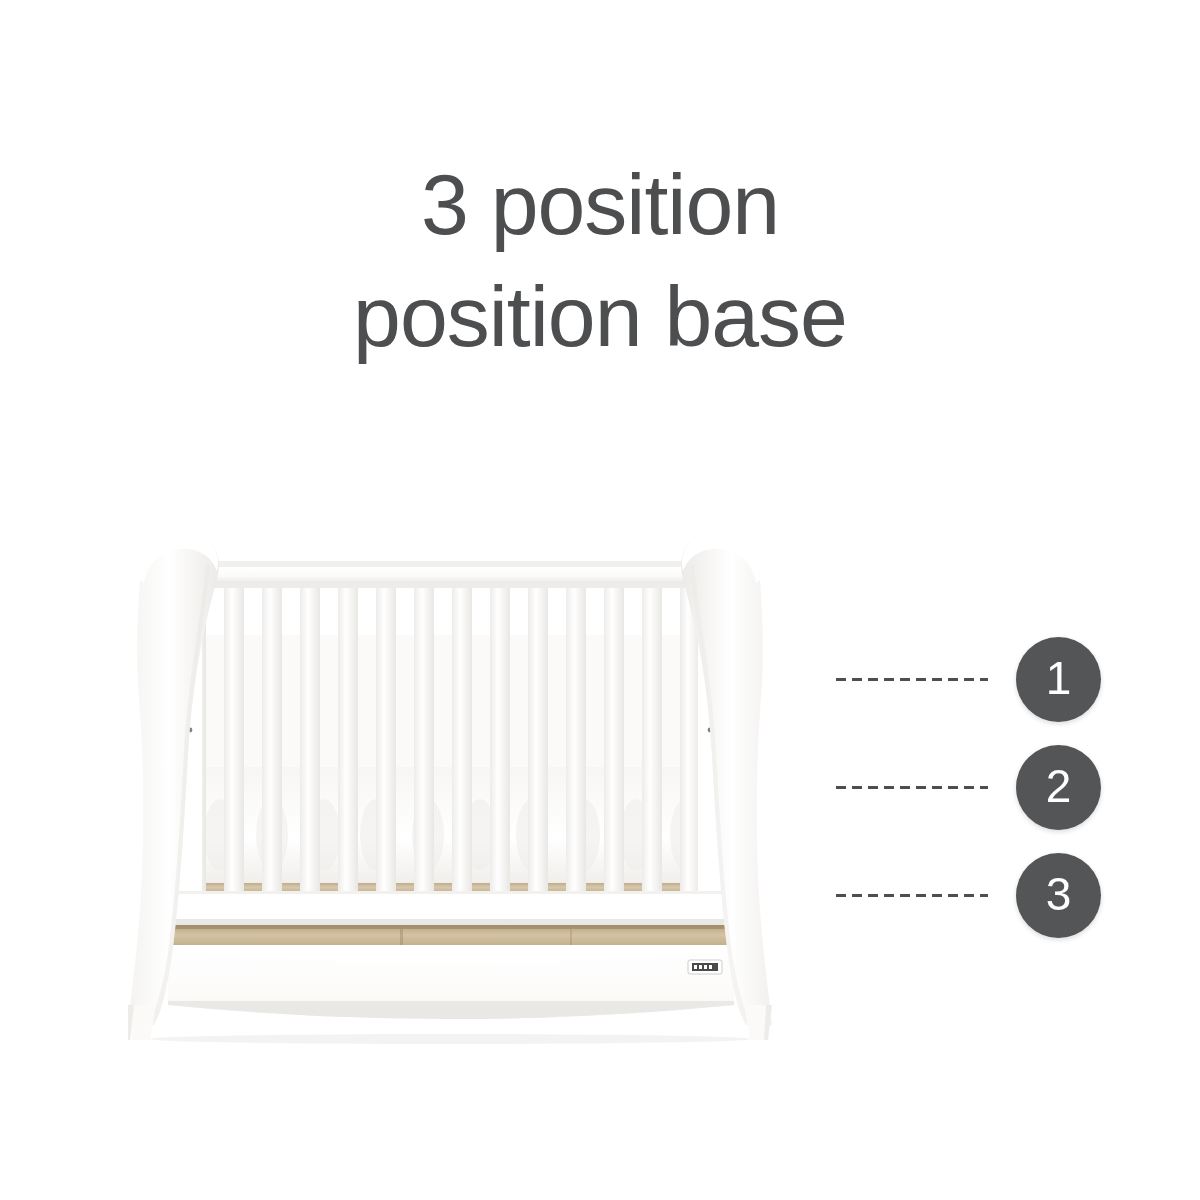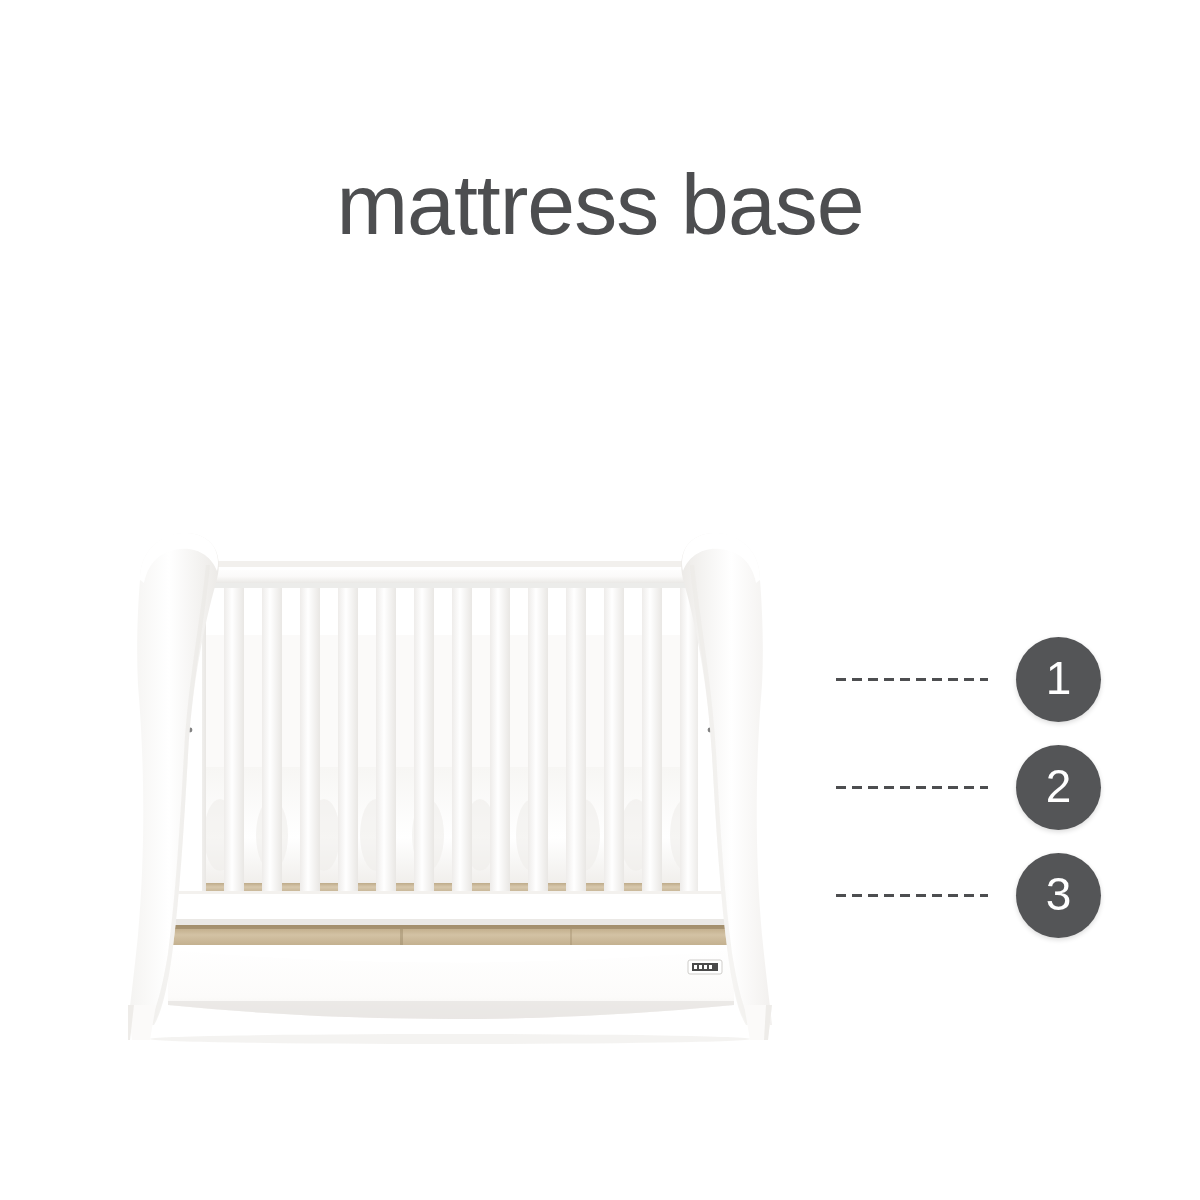--- a/index.html
+++ b/index.html
@@ -60,21 +60,22 @@
     padding-bottom:2px;
     box-sizing:border-box;
   }
 </style>
 </head>
 <body>
 
 <div id="stage">
 
   <div class="title-block">
-    <span class="title-line">mattress base</span>
+    <span class="title-line">3 position</span>
+    <span class="title-line">position base</span>
   </div>
 
   <div class="crib">
     <svg viewBox="0 0 700 540" xmlns="http://www.w3.org/2000/svg">
       <defs>
         <linearGradient id="postShade" x1="0" y1="0" x2="1" y2="0">
           <stop offset="0%" stop-color="#f4f3f1"></stop>
           <stop offset="45%" stop-color="#ffffff"></stop>
           <stop offset="100%" stop-color="#eceae7"></stop>
         </linearGradient>

